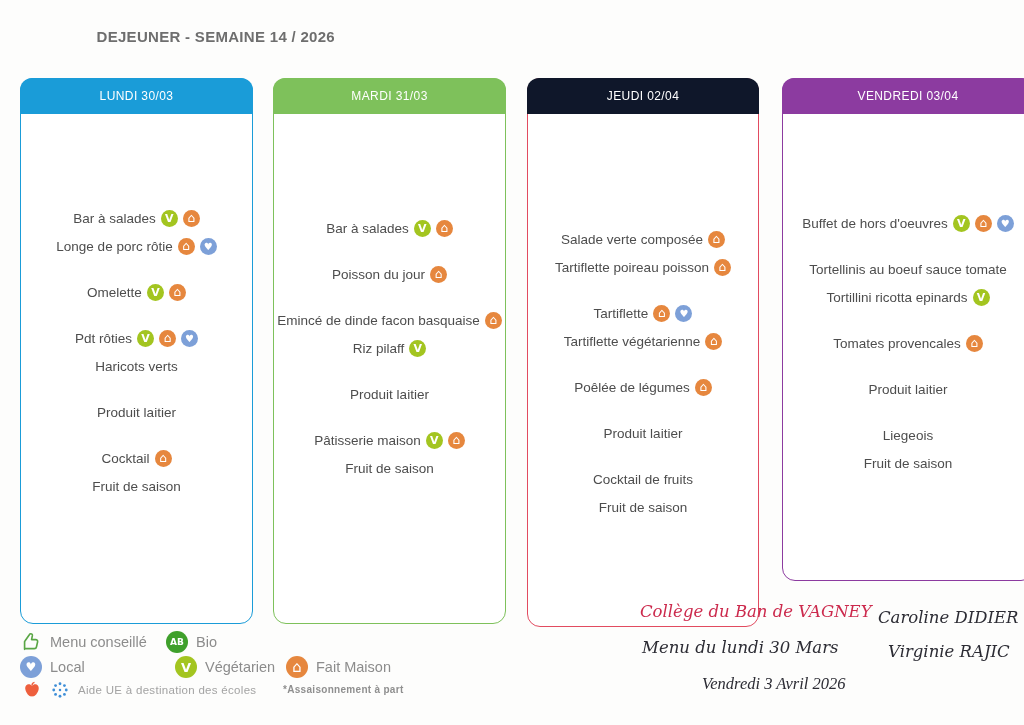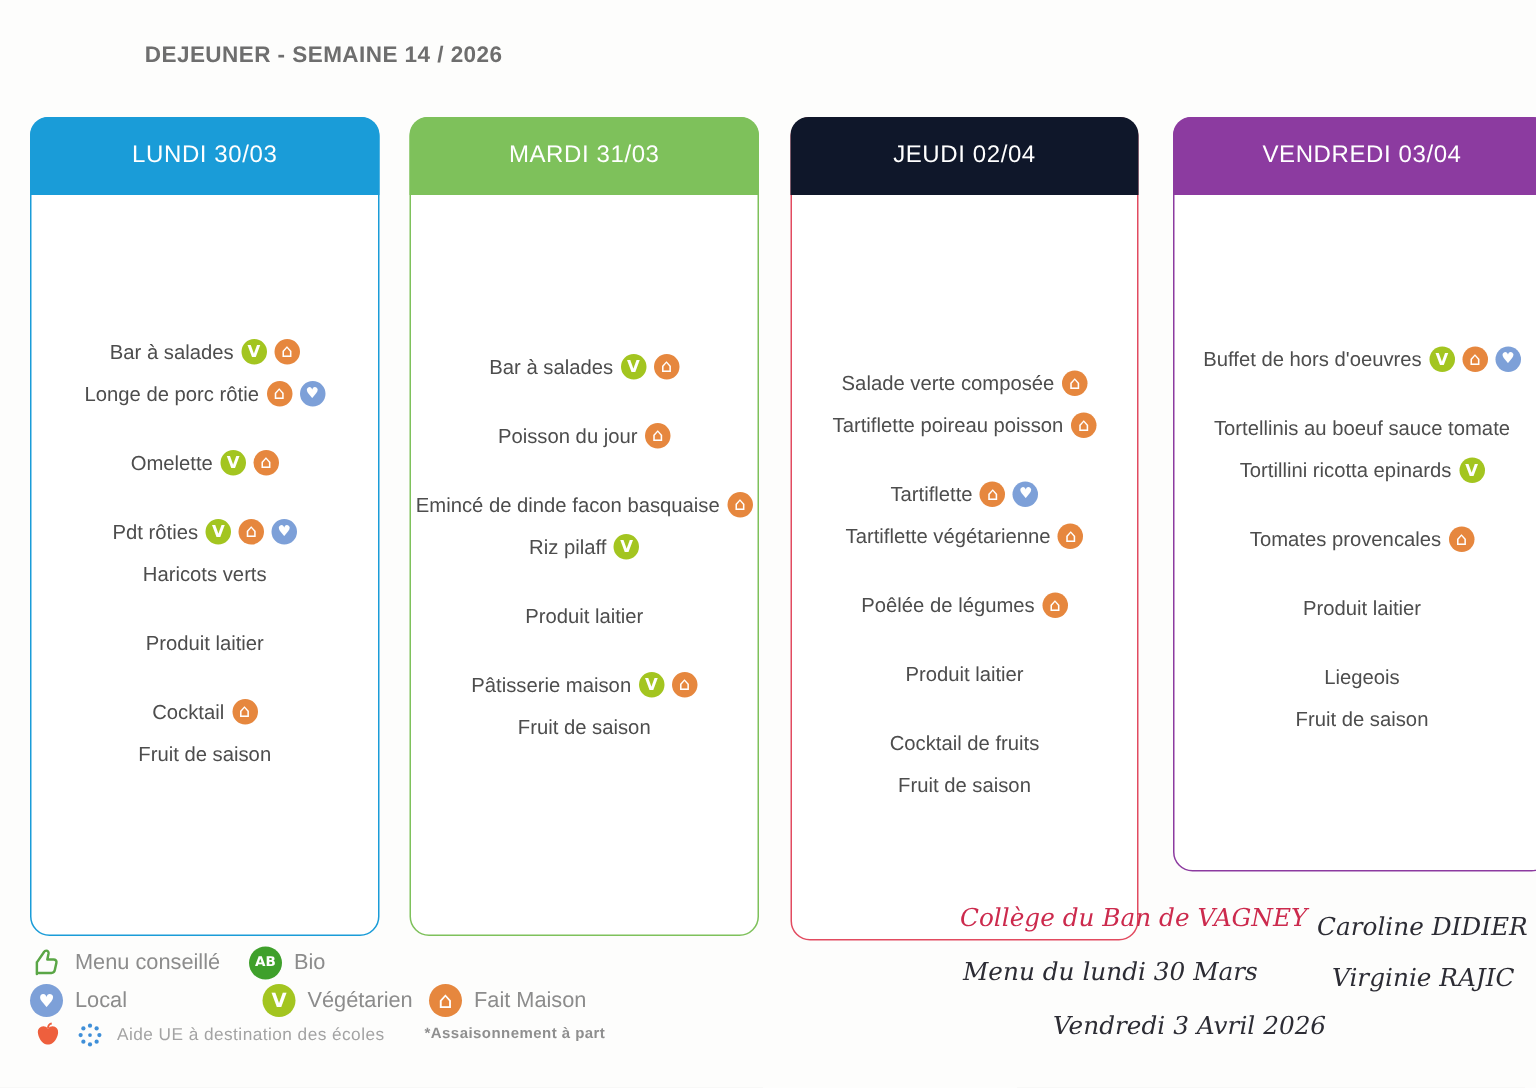--- a/index.html
+++ b/index.html
@@ -17,23 +17,23 @@
   #menu-columns{position:absolute;left:0;top:0;width:100%;height:100%;}
   .card{
     position:absolute;top:78px;background:#fff;border:1px solid;border-radius:13px;
     box-sizing:border-box;
   }
   .card-0{left:20px;width:233px;height:546px;}
   .card-1{left:273px;width:233px;height:546px;}
   .card-2{left:527px;width:232px;height:549px;}
   .card-3{left:782px;width:252px;height:503px;}
   .card-header{
-    height:52px;margin:-1px -1px 0 -1px;border-radius:12px 12px 0 0;
+    height:36px;margin:-1px -1px 0 -1px;border-radius:12px 12px 0 0;
     display:flex;align-items:center;justify-content:center;
-    color:#fff;font-size:16px;letter-spacing:.4px;
+    color:#fff;font-size:12px;letter-spacing:.4px;
   }
   .card-content{padding:95px 6px 0 6px;box-sizing:border-box;}
   .card-0 .card-content{padding-top:95px;}
   .card-1 .card-content{padding-top:105px;}
   .card-2 .card-content{padding-top:116px;}
   .card-3 .card-content{padding-top:100px;}
   .group{display:flex;flex-direction:column;gap:9px;}
   .group + .group{margin-top:27px;}
   .item-row{
     display:flex;justify-content:center;align-items:center;gap:5px;
@@ -306,15 +306,15 @@
     </span>
     <span id="legend-aide">Aide UE à destination des écoles</span>
   </div>
 
   <div id="legend-assaisonnement" style="left:283px;top:684px;">*Assaisonnement à part</div>
 
   <div class="script" id="footer-school" style="left:640px;top:602px;">Collège du Ban de VAGNEY</div>
   <div class="script" style="left:878px;top:608px;">Caroline DIDIER</div>
   <div class="script" style="left:642px;top:638px;">Menu du lundi 30  Mars</div>
   <div class="script" style="left:888px;top:642px;">Virginie RAJIC</div>
-  <div class="script" style="left:702px;top:674px;">Vendredi 3 Avril  2026</div>
+  <div class="script" style="left:702px;top:674px;font-family:Liberation Serif, serif;">Vendredi 3 Avril  2026</div>
 
 </div>
 
 </body></html>

